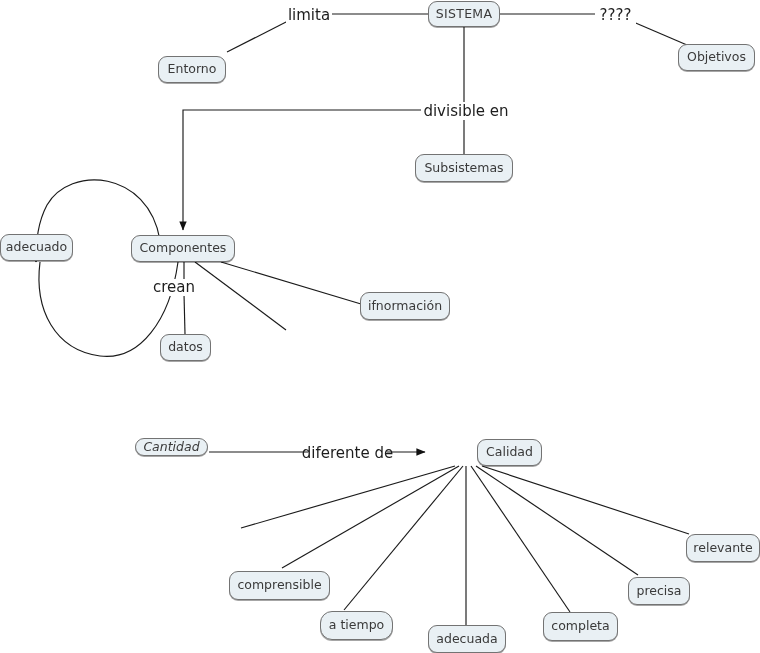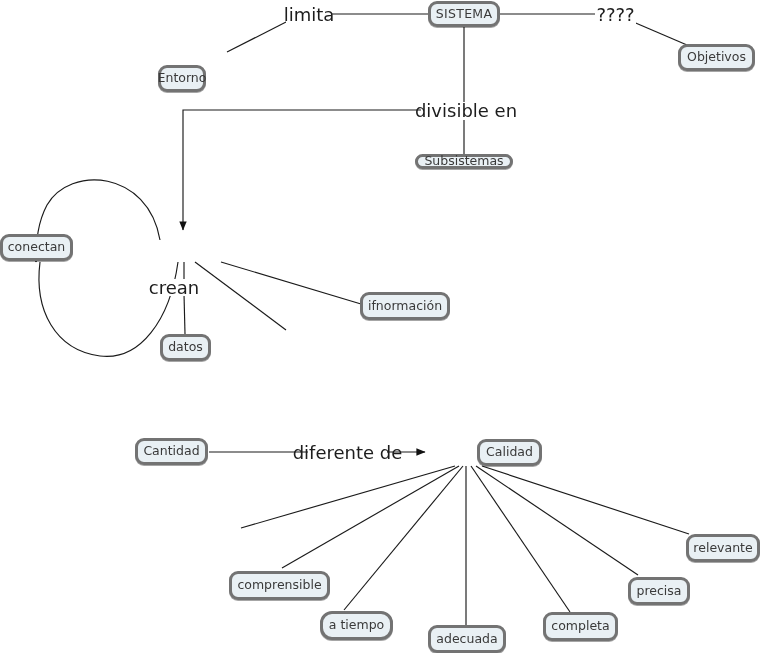--- a/index.html
+++ b/index.html
@@ -23,41 +23,41 @@
     left: 0;
     top: 0;
     width: 760px;
     height: 653px;
     pointer-events: none;
   }
   .node {
     position: absolute;
     box-sizing: border-box;
     background: #e9f0f4;
-    border: 3px solid #737373;
+    border: 1px solid #737373;
     border-radius: 9px;
     color: #3a3a3a;
     font-size: 12.5px;
     line-height: 1;
     display: flex;
     align-items: center;
     justify-content: center;
     white-space: nowrap;
     padding: 0 9px;
     box-shadow: 0 1px 0 rgba(0,0,0,0.35);
     text-align: center;
   }
   .node.root {
     letter-spacing: 0.3px;
   }
   .link-label {
     position: absolute;
     background: #ffffff;
     color: #1d1d1d;
-    font-size: 18px;
+    font-size: 15px;
     line-height: 1;
     white-space: nowrap;
     padding: 1px 2px;
     display: flex;
     align-items: center;
     justify-content: center;
   }
 </style>
 </head>
 <body>
@@ -107,35 +107,36 @@
       <line x1="463" y1="466" x2="344" y2="610"></line>
       <line x1="466" y1="466" x2="466" y2="625"></line>
       <line x1="471" y1="466" x2="570" y2="612"></line>
       <line x1="476" y1="466" x2="638" y2="575"></line>
       <line x1="482" y1="466" x2="689" y2="534"></line>
     </g>
   </svg>
 
   <div class="node root" style="left:428px; top:1px; width:72px; height:26px;">SISTEMA</div>
 
-  <div class="node" style="left:158px; top:65px; width:48px; height:27px;">Entorno</div>
+  <div class="node" style="left:158px; top:56px; width:68px; height:27px;">Entorno</div>
 
   <div class="node" style="left:678px; top:44px; width:77px; height:27px;">Objetivos</div>
 
-  <div class="node" style="left:415px; top:154px; width:98px; height:15px;">Subsistemas</div>
+  <div class="node" style="left:415px; top:154px; width:98px; height:28px;">Subsistemas</div>
 
+  <div class="node" style="left:131px; top:235px; width:104px; height:27px;">Componentes</div>
 
-  <div class="node" style="left:0px; top:234px; width:73px; height:27px;">conectan</div>
+  <div class="node" style="left:0px; top:234px; width:73px; height:27px;">adecuado</div>
 
   <div class="node" style="left:160px; top:334px; width:51px; height:27px;">datos</div>
 
 
   <div class="node" style="left:360px; top:292px; width:90px; height:28px;">ifnormación</div>
 
-  <div class="node" style="left:135px; top:438px; width:73px; height:27px;">Cantidad</div>
+  <div class="node" style="left:135px; top:438px; width:73px; height:18px;font-style:italic;">Cantidad</div>
 
   <div class="node" style="left:432px; top:439px; width:65px; height:27px;margin-left:45px;">Calidad</div>
 
 
   <div class="node" style="left:229px; top:571px; width:101px; height:29px;">comprensible</div>
 
   <div class="node" style="left:320px; top:611px; width:73px; height:29px;border-radius:12px;">a tiempo</div>
 
   <div class="node" style="left:428px; top:625px; width:78px; height:28px;">adecuada</div>
 

